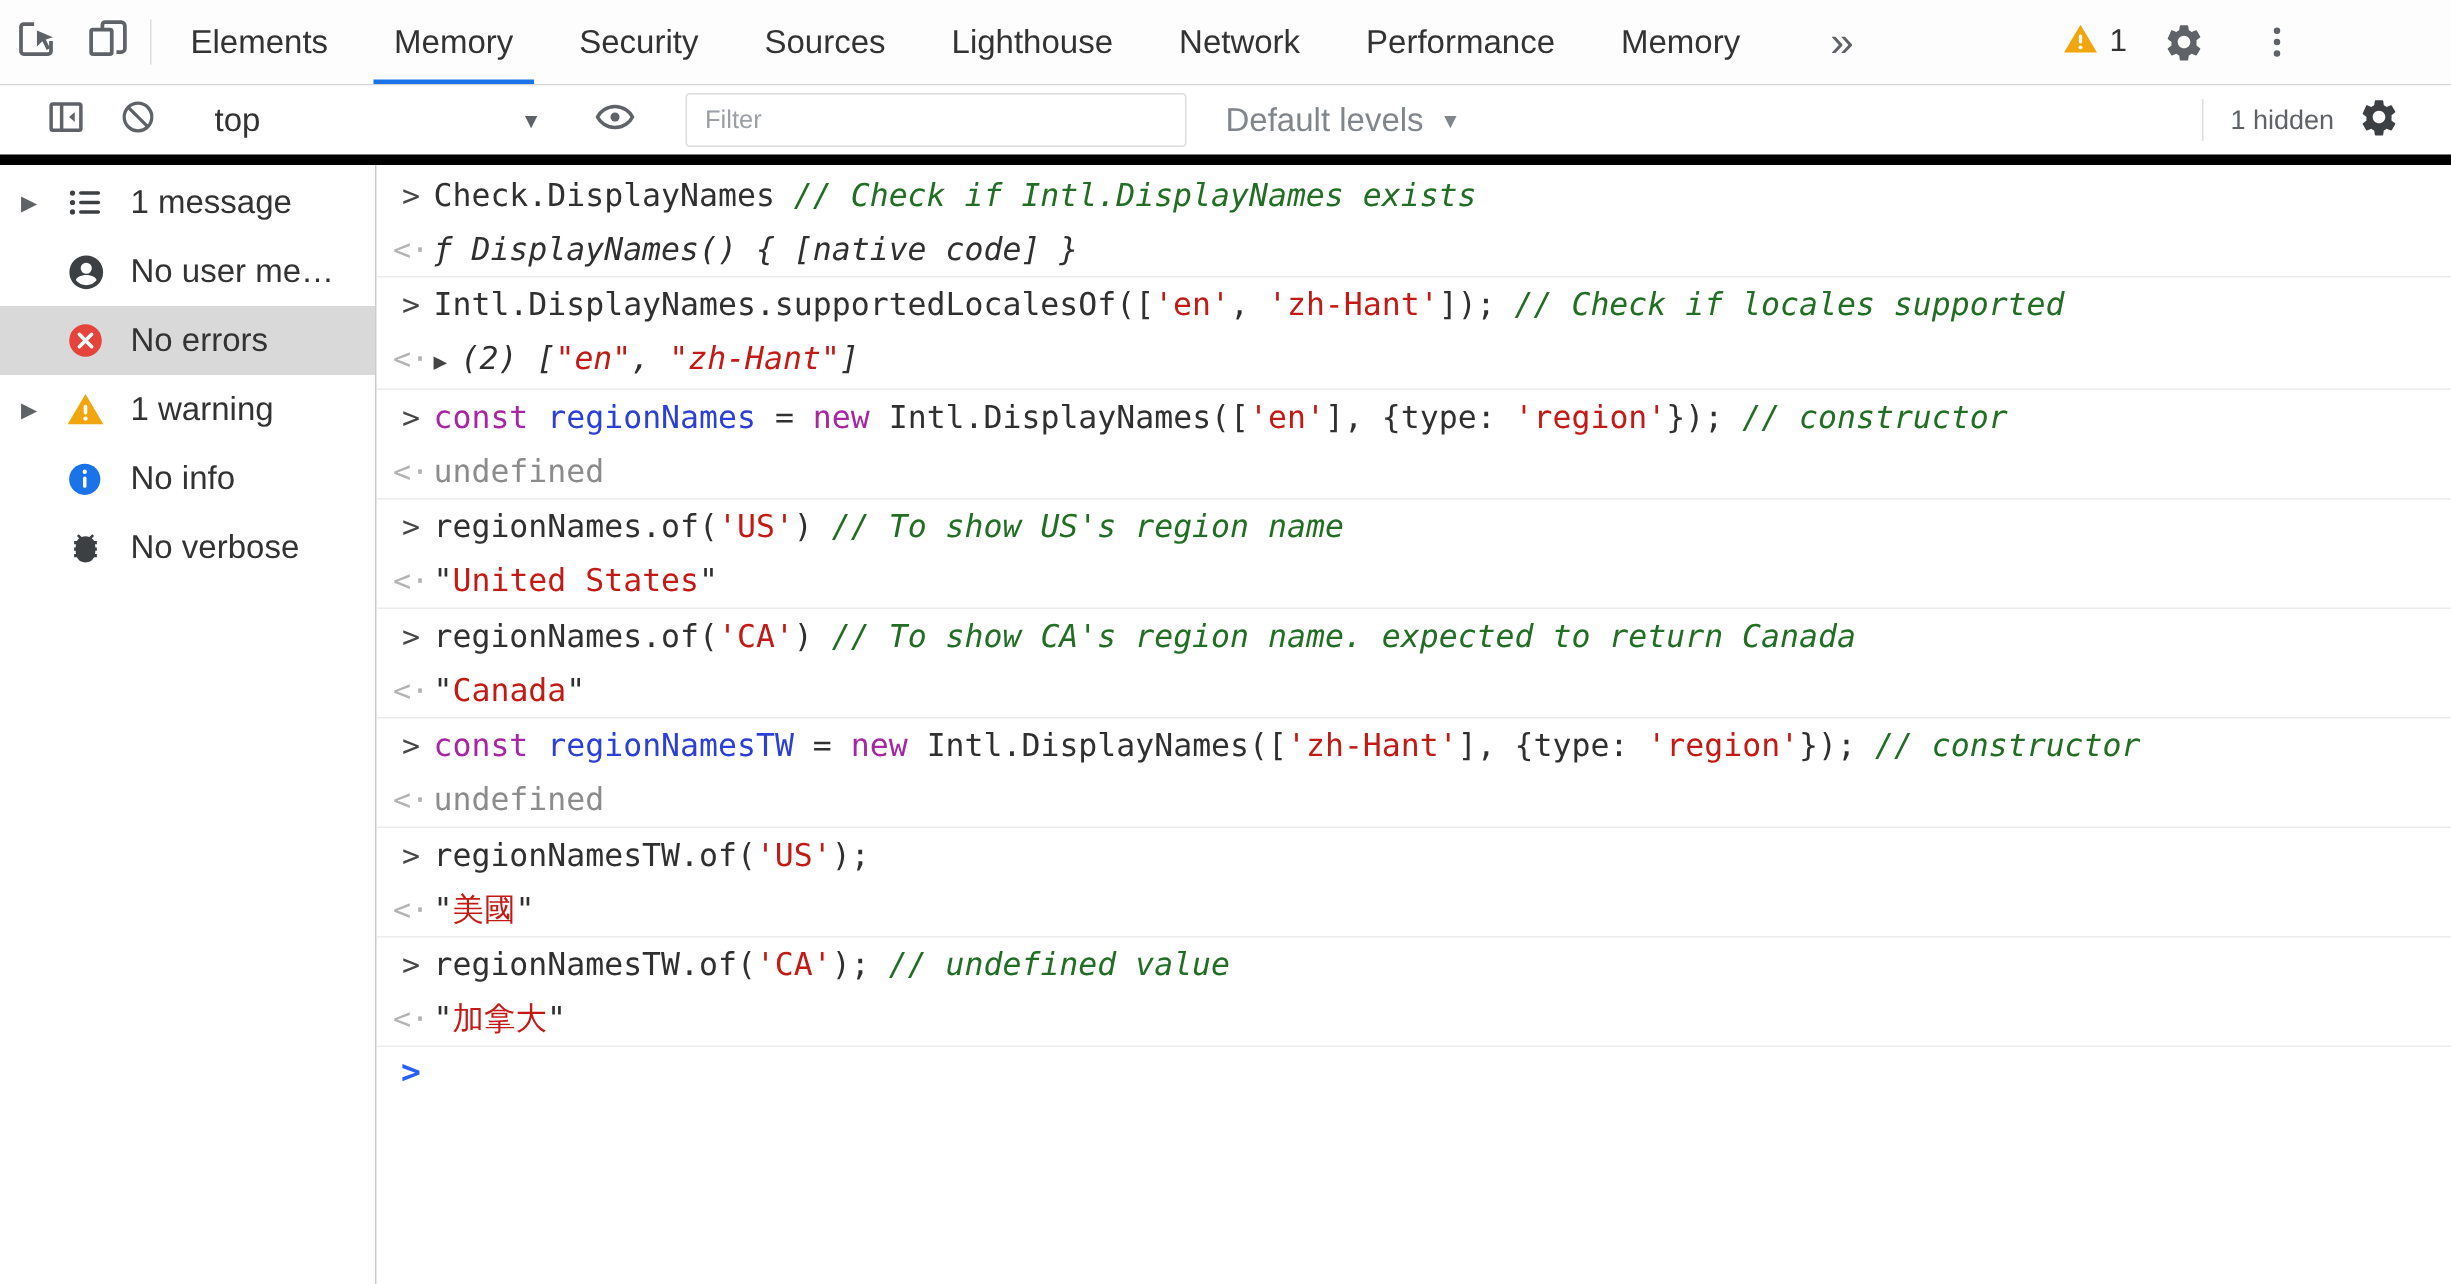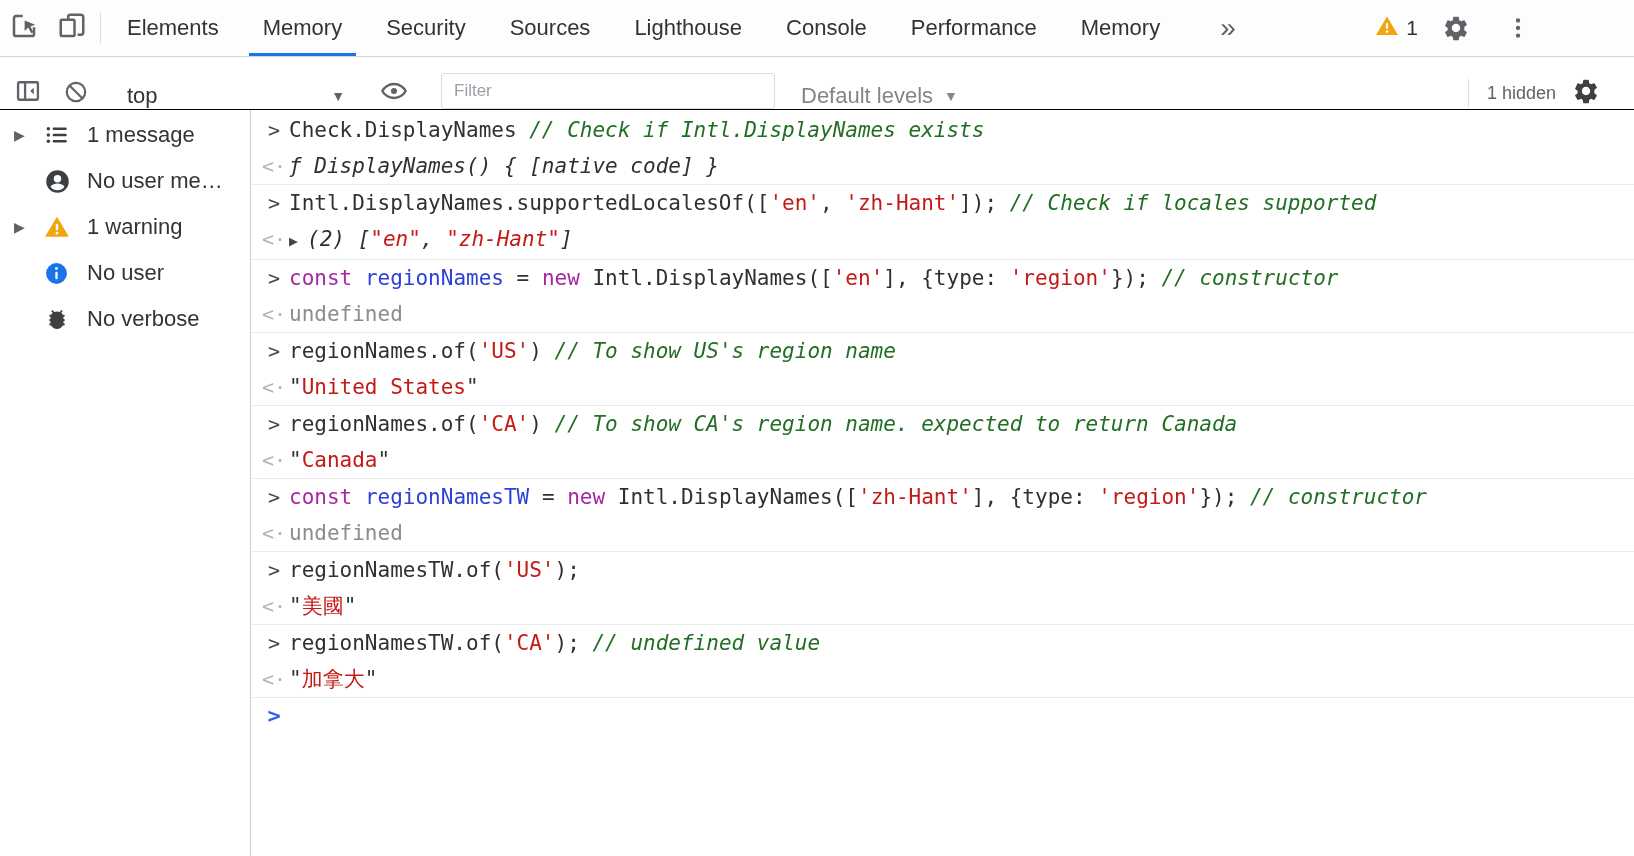--- a/index.html
+++ b/index.html
@@ -35,22 +35,22 @@
   }
   .tabbar-right {
     margin-left: auto; display: flex; align-items: center; gap: 14px;
     padding-right: 92px;
   }
   .warn-badge { display: flex; align-items: center; gap: 7px; cursor: pointer; }
   .warn-badge .count { font-size: 21px; color: #333; }
 
   
   .ctoolbar {
-    height: 53px; flex: none; display: flex; align-items: flex-end;
-    background: #fff; border-bottom: 1px solid #000000; padding-left: 4px;
+    height: 53px; flex: none; display: flex; align-items: center;
+    background: #fff; border-bottom: 7px solid #000000; padding-left: 20px;
   }
   .context {
     width: 252px; display: flex; align-items: center; justify-content: space-between;
     padding: 0 16px 0 18px; font-size: 22px; color: #333; cursor: pointer;
   }
   .caret { font-size: 14px; color: #5f6368; }
   .filter {
     width: 334px; height: 36px; margin-left: 14px;
     border: 1px solid #dcdcdc; border-radius: 3px;
     font-size: 17px; padding: 0 12px; color: #333; outline: none;
@@ -136,21 +136,21 @@
         <div class="tab">
           <span>Security</span>
         </div>
         <div class="tab">
           <span>Sources</span>
         </div>
         <div class="tab">
           <span>Lighthouse</span>
         </div>
         <div class="tab">
-          <span>Console</span>
+          <span>Network</span>
         </div>
         <div class="tab">
           <span>Performance</span>
         </div>
         <div class="tab">
           <span>Memory</span>
         </div>
       </nav>
     <div class="more-tabs">»</div>
     <div class="tabbar-right">
@@ -248,41 +248,51 @@
         </div>
         <div class="side-item">
           <span class="arrow-slot"></span>
           <span class="icon-slot">
             <svg viewBox="0 0 24 24" width="27" height="27">
               <path fill="#3c4043" d="M12 2a10 10 0 1 0 0 20 10 10 0 0 0 0-20zm0 4.3a3.3 3.3 0 1 1 0 6.6 3.3 3.3 0 0 1 0-6.6zm0 13.4a7.9 7.9 0 0 1-6.1-2.9c0-2 4.1-3.1 6.1-3.1s6.1 1.1 6.1 3.1A7.9 7.9 0 0 1 12 19.7z"></path>
             </svg>
           </span>
           <span class="side-label">No user me…</span>
         </div>
+        <div class="side-item selected">
+          <span class="arrow-slot"></span>
+          <span class="icon-slot">
+            <svg viewBox="0 0 24 24" width="26" height="26">
+              <circle cx="12" cy="12" r="10" fill="var(--error-red)"></circle>
+              <path d="M8.2 8.2l7.6 7.6M15.8 8.2l-7.6 7.6" stroke="#fff" stroke-width="2.2" stroke-linecap="round"></path>
+            </svg>
+          </span>
+          <span class="side-label">No errors</span>
+        </div>
         <div class="side-item">
           <span class="arrow-slot">▶</span>
           <span class="icon-slot">
             <svg viewBox="0 0 24 24" width="26" height="26">
               <path d="M12 2.5 23 21H1z" fill="var(--warning-yellow)"></path>
               <rect x="10.9" y="9" width="2.2" height="6" rx="1" fill="#fff"></rect>
               <circle cx="12" cy="17.6" r="1.3" fill="#fff"></circle>
             </svg>
           </span>
           <span class="side-label">1 warning</span>
         </div>
         <div class="side-item">
           <span class="arrow-slot"></span>
           <span class="icon-slot">
             <svg viewBox="0 0 24 24" width="25" height="25">
               <circle cx="12" cy="12" r="10" fill="var(--info-blue)"></circle>
               <rect x="10.9" y="10.3" width="2.2" height="7.2" rx="1" fill="#fff"></rect>
               <circle cx="12" cy="7.2" r="1.4" fill="#fff"></circle>
             </svg>
           </span>
-          <span class="side-label">No user</span>
+          <span class="side-label">No info</span>
         </div>
         <div class="side-item">
           <span class="arrow-slot"></span>
           <span class="icon-slot">
             <svg viewBox="0 0 24 24" width="26" height="26" fill="#3c4043">
               <path d="M19 8h-1.7a6 6 0 0 0-1.4-1.7l1.4-1.4-1.1-1.1-1.8 1.8a5.7 5.7 0 0 0-4.8 0L7.8 3.8 6.7 4.9l1.4 1.4A6 6 0 0 0 6.7 8H5v2h1.2c-.1.3-.2.7-.2 1v1H5v2h1v1c0 .3.1.7.2 1H5v2h1.7a6 6 0 0 0 10.6 0H19v-2h-1.2c.1-.3.2-.7.2-1v-1h1v-2h-1v-1c0-.3-.1-.7-.2-1H19V8z"></path>
             </svg>
           </span>
           <span class="side-label">No verbose</span>
         </div>

